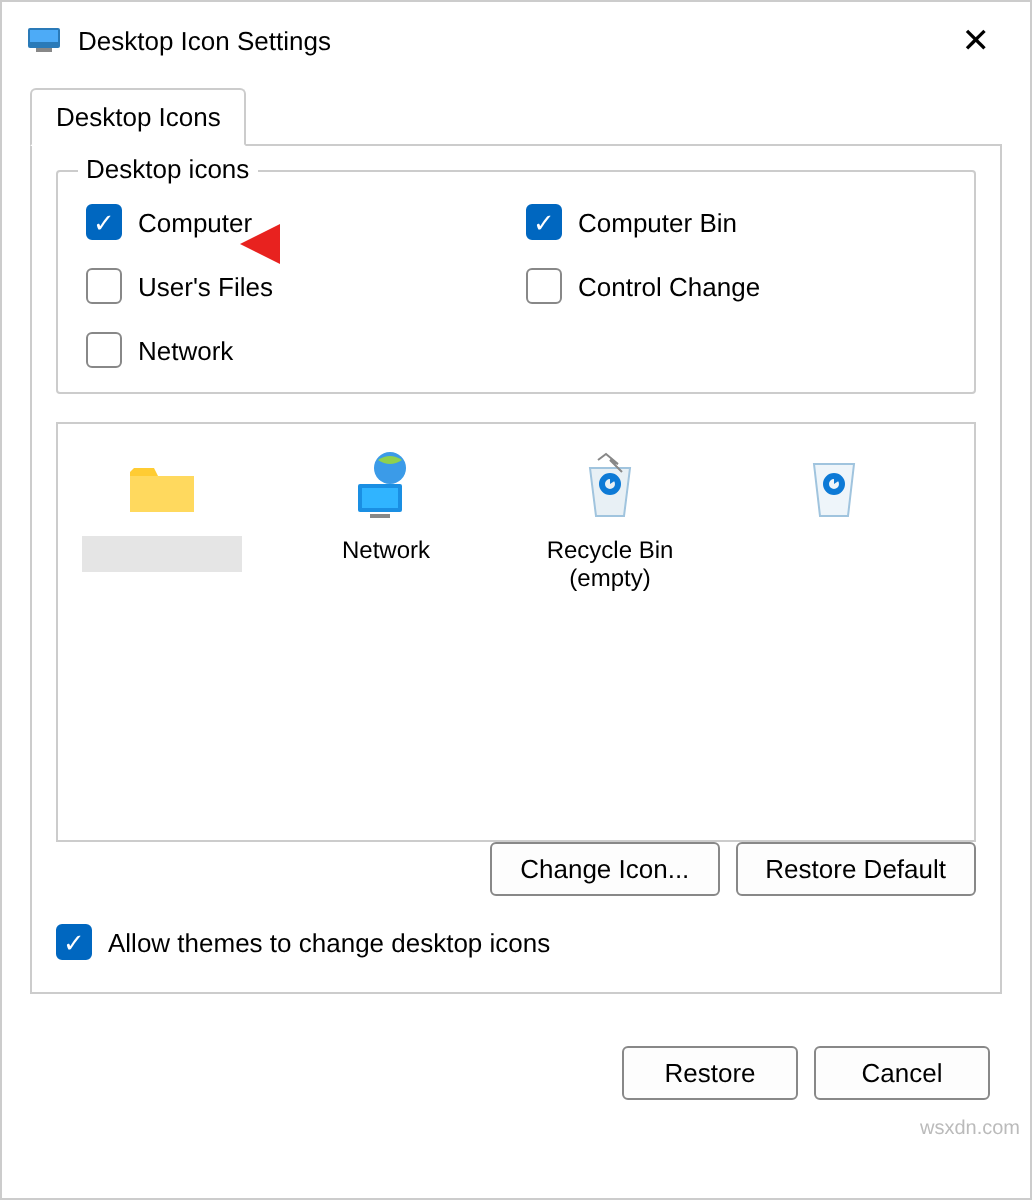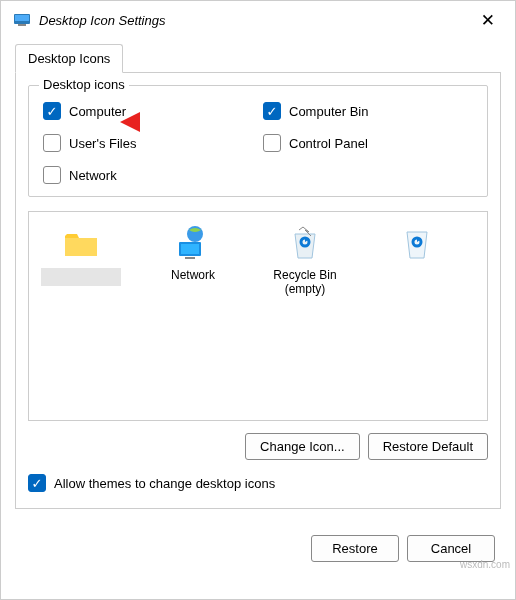--- a/index.html
+++ b/index.html
@@ -1,35 +1,35 @@
 <!DOCTYPE html>
 <html><head>
 <meta charset="utf-8">
 <style>
 * { box-sizing: border-box; margin: 0; padding: 0; }
 body { font-family: "Segoe UI", Tahoma, sans-serif; font-size: 13px; background: #fff; width: 516px; height: 600px; position: relative; }
 .window { width: 516px; height: 600px; background: #fff; border: 1px solid #ccc; }
 .titlebar { display: flex; align-items: center; padding: 8px 12px; height: 38px; }
 .titlebar-icon { width: 18px; height: 18px; margin-right: 8px; }
-.titlebar-title { font-size: 13px; flex: 1; font-style: italic; }
+.titlebar-title { font-size: 13px; flex: 1; }
 .close-x { font-size: 17px; color: #000; padding: 4px 8px; cursor: pointer; }
 .content { padding: 0 14px 14px 14px; }
 .tab-container { display: flex; border-bottom: 1px solid #ccc; margin-top: 4px; }
 .tab { padding: 6px 12px; border: 1px solid #ccc; border-bottom: 1px solid #fff; background: #fff; border-radius: 3px 3px 0 0; position: relative; top: 1px; cursor: pointer; }
 .tab-pane { border: 1px solid #ccc; border-top: none; padding: 12px 12px 16px 12px; }
 .group-box { border: 1px solid #ccc; border-radius: 2px; padding: 16px 14px 12px 14px; position: relative; margin-bottom: 14px; }
 .group-label { position: absolute; top: -9px; left: 10px; background: #fff; padding: 0 4px; font-size: 13px; }
 .checkbox-grid { display: grid; grid-template-columns: 1fr 1fr; gap: 14px 10px; }
 .check-row { display: flex; align-items: center; gap: 8px; }
 .check-box { width: 18px; height: 18px; border: 1px solid #888; border-radius: 3px; display: inline-flex; align-items: center; justify-content: center; background: #fff; cursor: pointer; flex-shrink: 0; }
 .check-box.checked { background: #0067c0; border-color: #0067c0; color: #fff; font-size: 13px; }
 .icon-list { border: 1px solid #ccc; padding: 12px; min-height: 210px; display: flex; flex-wrap: wrap; gap: 24px 32px; align-content: flex-start; }
 .icon-item { width: 80px; display: flex; flex-direction: column; align-items: center; text-align: center; font-size: 12px; line-height: 1.2; gap: 4px; cursor: pointer; }
 .icon-item .big-icon { width: 40px; height: 40px; display: flex; align-items: center; justify-content: center; }
-.button-row { display: flex; justify-content: flex-end; gap: 8px; margin-top: 12px; }
+.button-row { display: flex; justify-content: flex-end; gap: 8px; margin-top: 0; }
 .btn { border: 1px solid #888; background: #fdfdfd; padding: 5px 14px; border-radius: 3px; font-size: 13px; cursor: pointer; min-width: 88px; }
 .btn.primary { border: 1px solid #0067c0; }
 .allow-row { display: flex; align-items: center; gap: 8px; margin-top: 14px; }
 .footer-buttons { display: flex; justify-content: flex-end; gap: 8px; padding: 12px 20px; }
 .arrow { position: absolute; top: 102px; left: 120px; pointer-events: none; }
 .watermark { position: absolute; right: 6px; bottom: 30px; font-size: 10px; color: #bbb; margin-left: 32px; }
 .redacted { width: 80px; height: 18px; background: #e5e5e5; }
 </style>
 </head>
 <body>
@@ -63,21 +63,21 @@
           <div class="check-row">
             <span class="check-box checked">✓</span>
             <span>Computer Bin</span>
           </div>
           <div class="check-row">
             <span class="check-box"></span>
             <span>User's Files</span>
           </div>
           <div class="check-row">
             <span class="check-box"></span>
-            <span>Control Panel</span>
+            <span>Control Change</span>
           </div>
           <div class="check-row">
             <span class="check-box"></span>
             <span>Network</span>
           </div>
         </div>
       </div>
 
       <div class="icon-list">
         <div class="icon-item">

